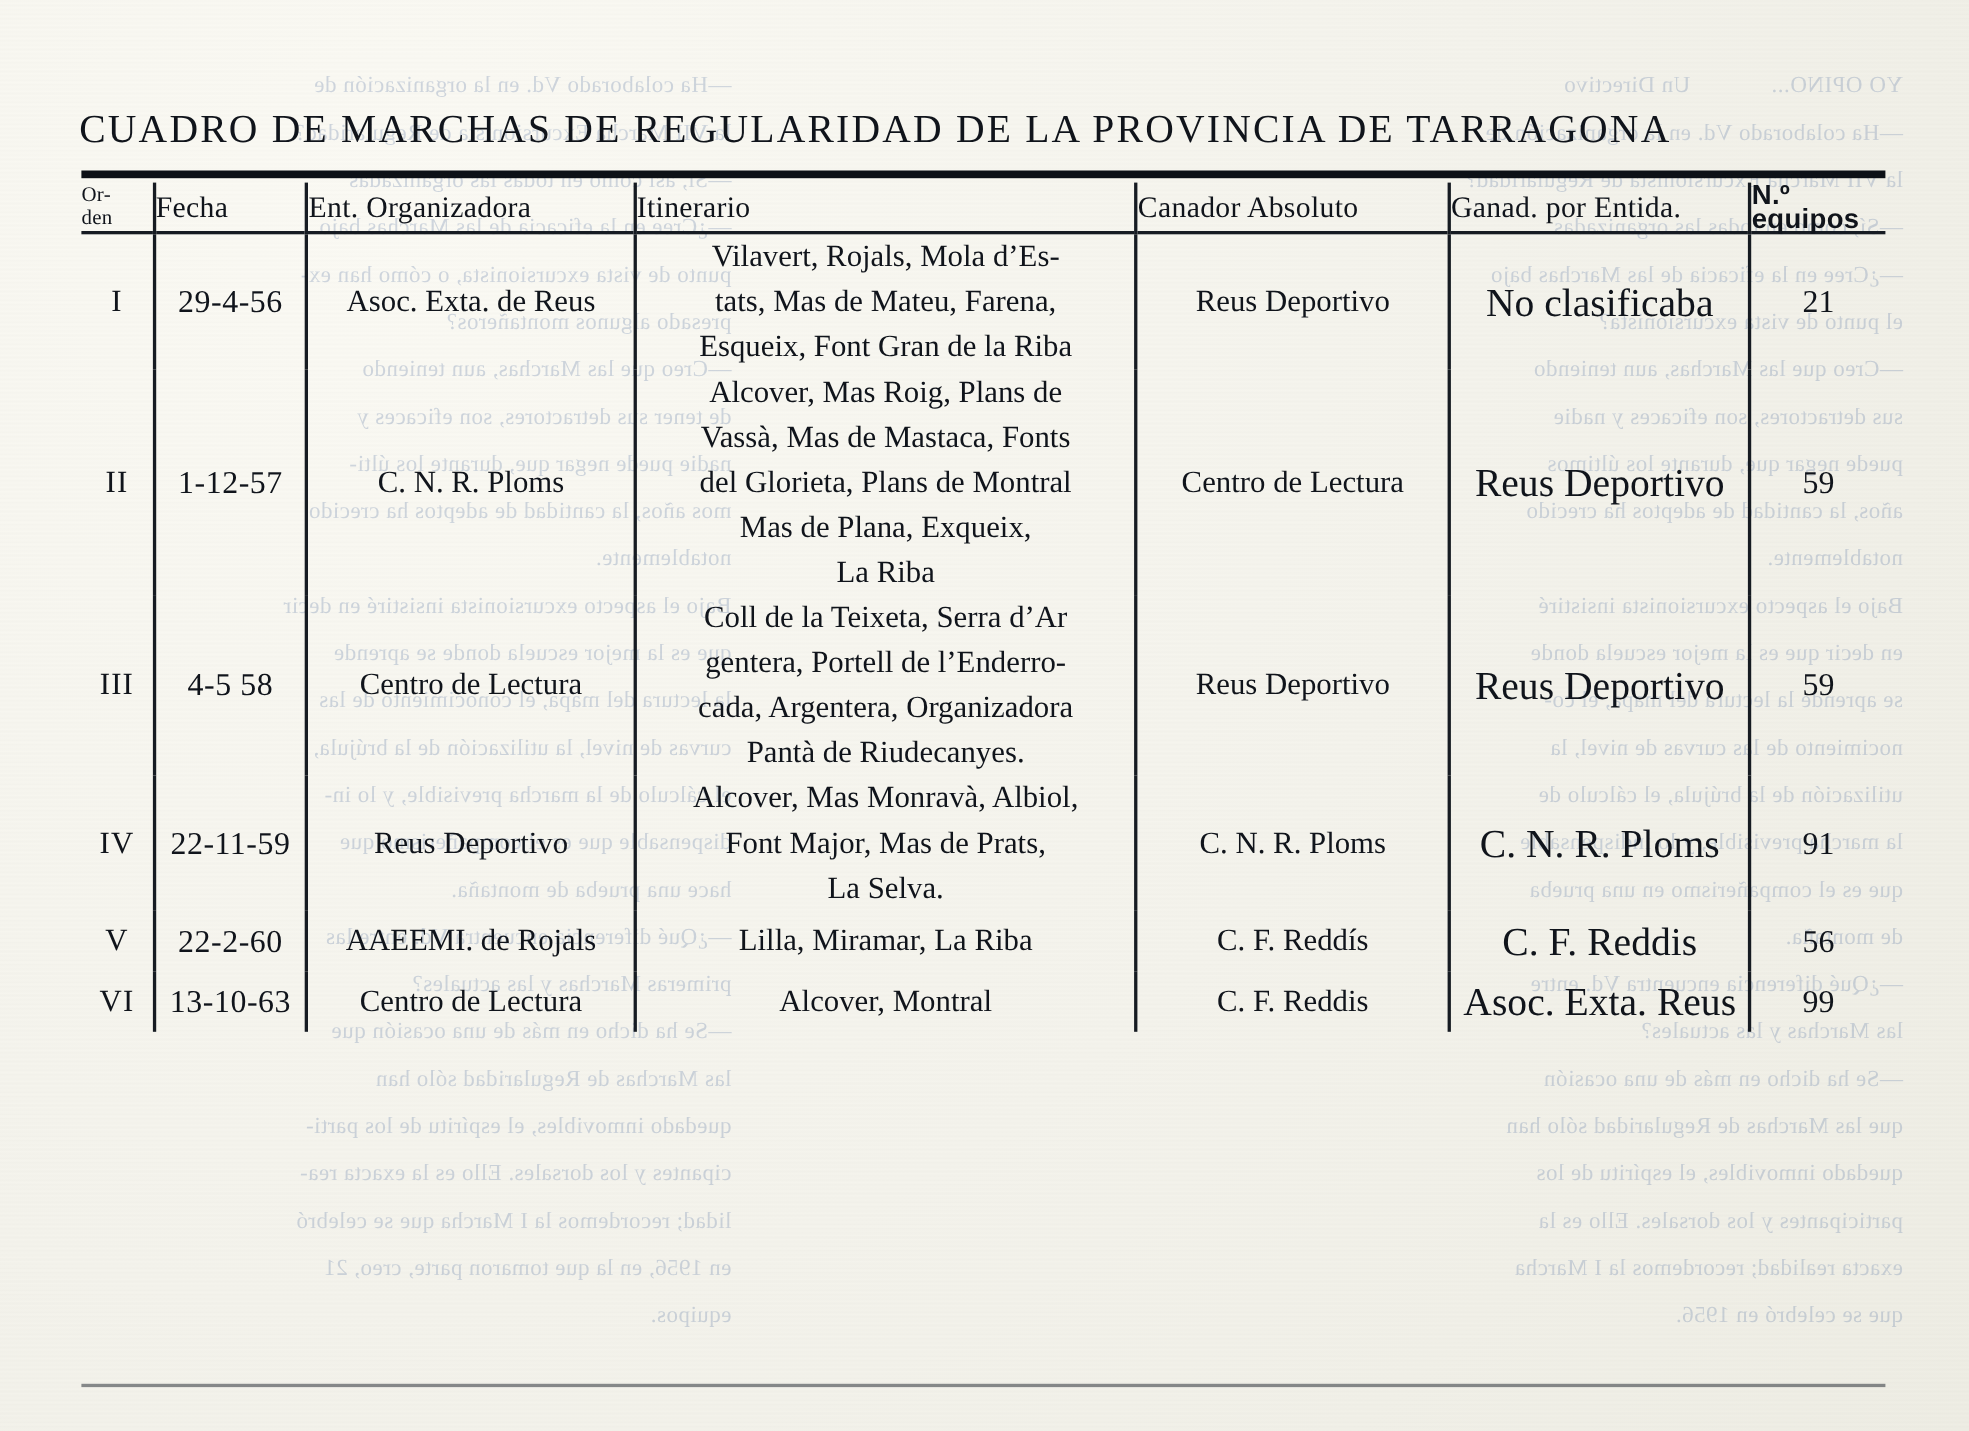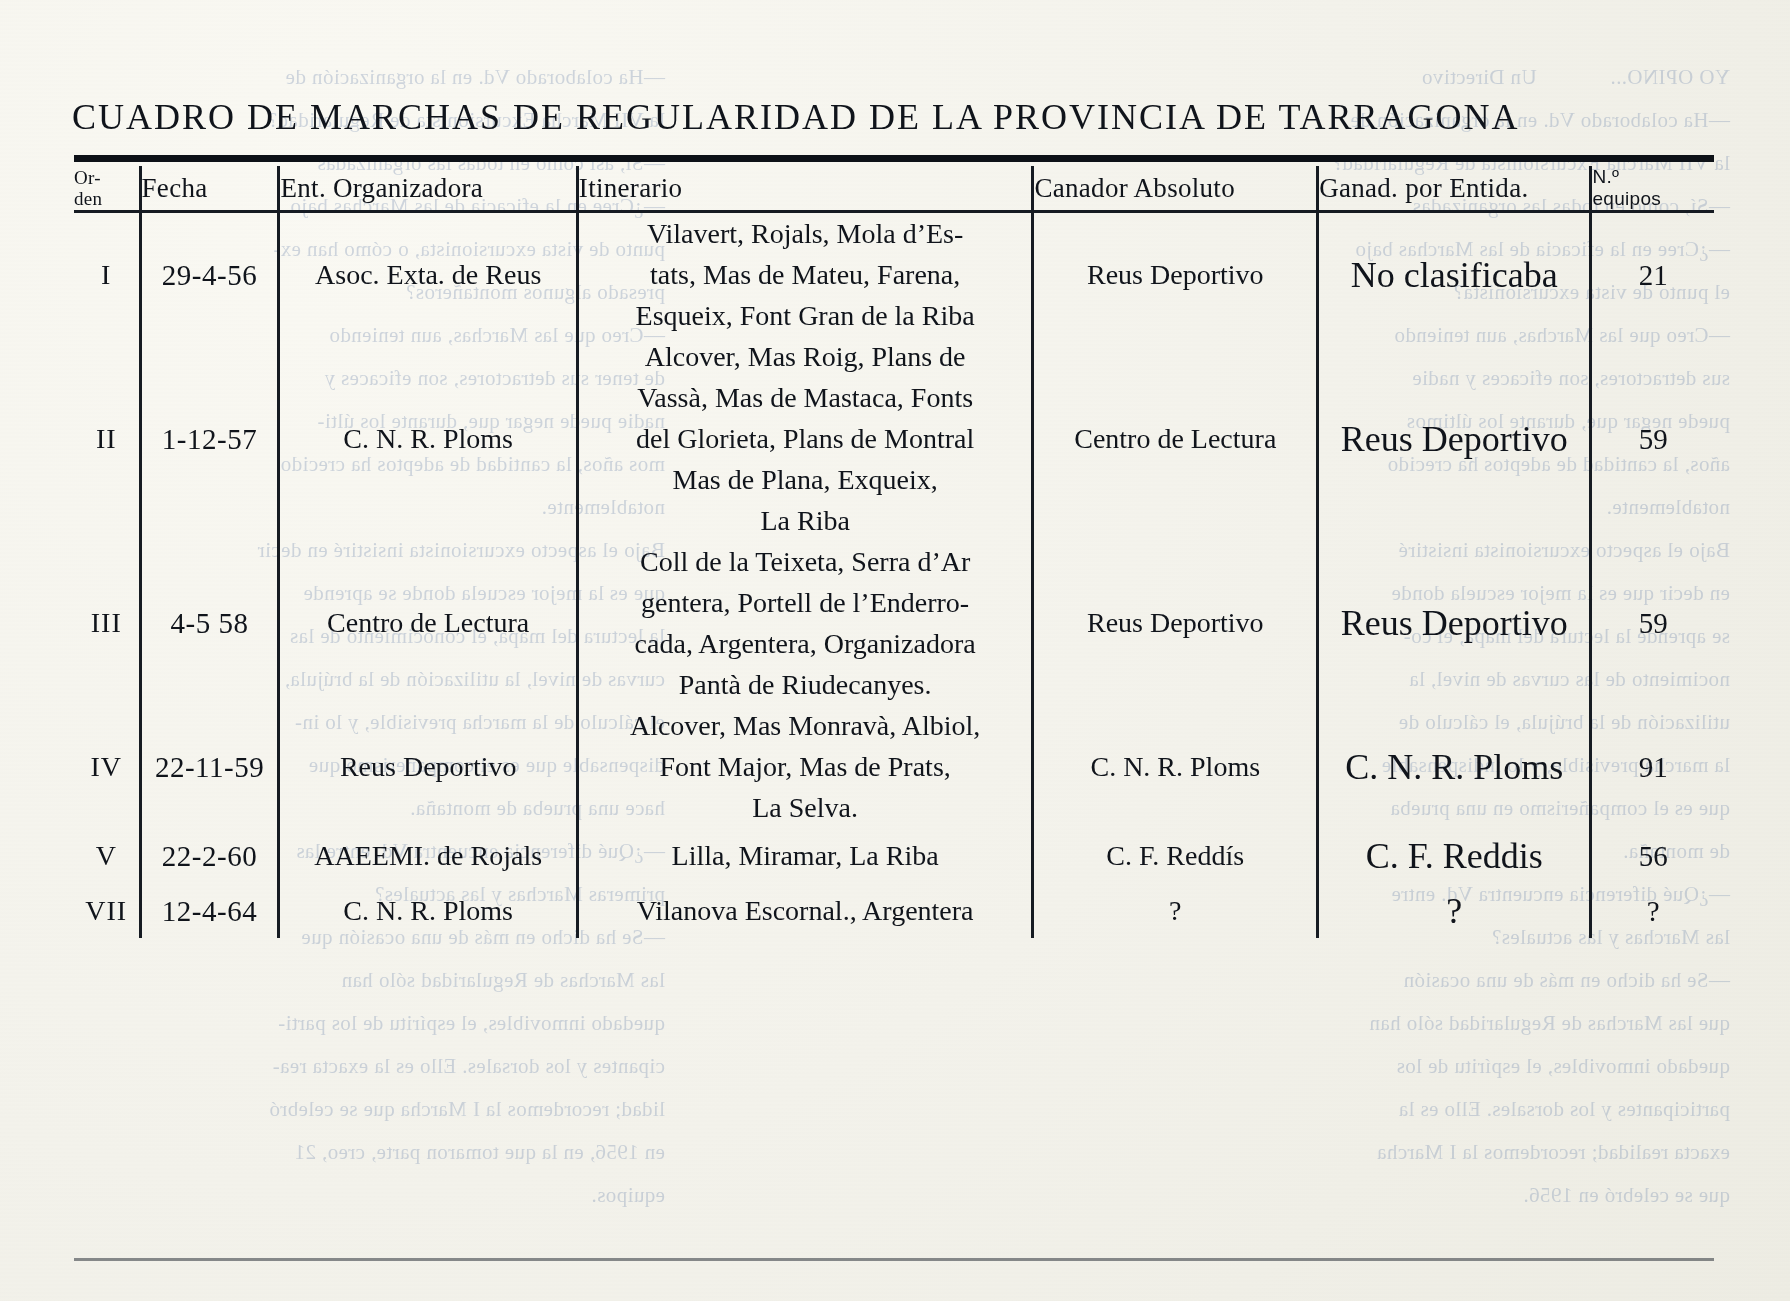--- a/index.html
+++ b/index.html
@@ -122,23 +122,23 @@
     padding-bottom: 12px;
     text-align: left;
     letter-spacing: 0.3px;
   }
   thead th.small-stack {
     font-size: 19px;
     line-height: 21px;
   }
   thead th.equipos {
     font-family: "Liberation Sans", "DejaVu Sans", sans-serif;
-    font-size: 19px;
+    font-size: 25px;
     line-height: 22px;
-    font-weight: 400;
+    font-weight: 700;
   }
   thead tr { border-bottom: 3px solid #161b22; }
 
   tbody td {
     font-size: 28px;
     line-height: 38px;
     text-align: center;
     padding-top: 16px;
     padding-bottom: 16px;
   }
@@ -319,28 +319,28 @@
             <td class="fecha vsep">22-2-60</td>
             <td class="ent vsep">AAEEMI. de Rojals</td>
             <td class="itin vsep">
               <span class="itin-line">Lilla, Miramar, La Riba</span>
             </td>
             <td class="win vsep">C. F. Reddís</td>
             <td class="winent vsep">C. F. Reddis</td>
             <td class="num">56</td>
           </tr>
           <tr class="compact">
-            <td class="orden vsep">VII</td>
-            <td class="fecha vsep">12-4-64</td>
-            <td class="ent vsep">C. N. R. Ploms</td>
-            <td class="itin vsep">
-              <span class="itin-line">Vilanova Escornal., Argentera</span>
-            </td>
-            <td class="win vsep">?</td>
-            <td class="winent vsep">?</td>
-            <td class="num">?</td>
+            <td class="orden vsep">VI</td>
+            <td class="fecha vsep">13-10-63</td>
+            <td class="ent vsep">Centro de Lectura</td>
+            <td class="itin vsep">
+              <span class="itin-line">Alcover, Montral</span>
+            </td>
+            <td class="win vsep">C. F. Reddis</td>
+            <td class="winent vsep">Asoc. Exta. Reus</td>
+            <td class="num">99</td>
           </tr>
         </tbody>
     </table>
 
     <div class="rule-bottom"></div>
   </div>
 </div>
 
 </body></html>

